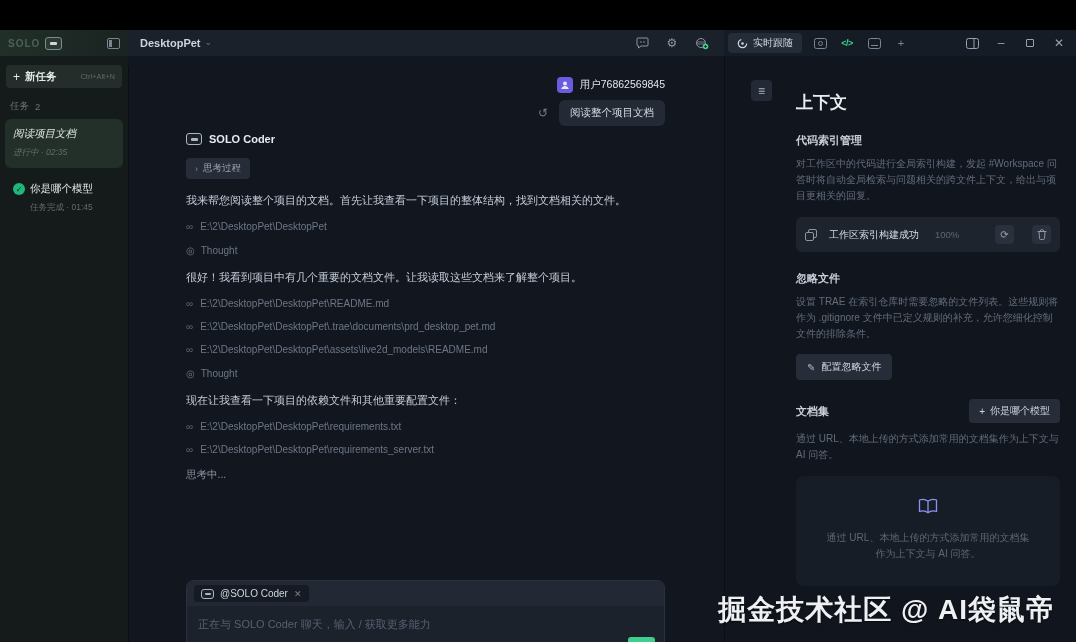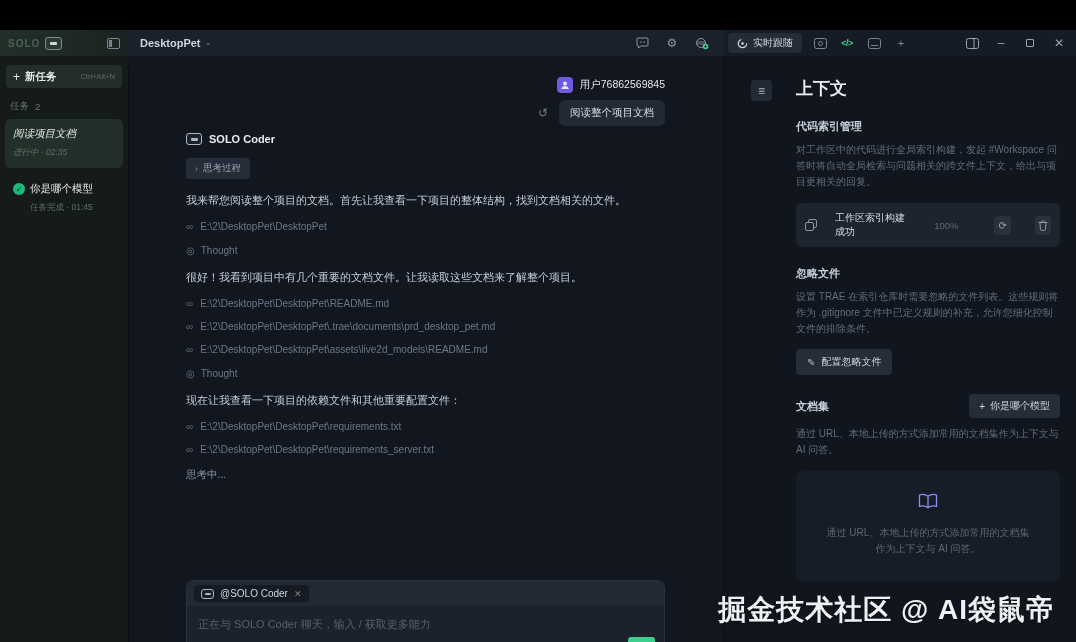--- a/index.html
+++ b/index.html
@@ -79,25 +79,25 @@
   .input-header { height:25px; background:#222834; border-radius:8px 8px 0 0; display:flex; align-items:center; padding:0 7px; }
   .mention-chip { display:flex; align-items:center; gap:6px; background:#161b23; border-radius:4px; padding:3px 7px; }
   .mention-chip .m-label { font-size:10px; color:#ced5df; }
   .mention-chip .m-close { font-size:9px; color:#77808d; cursor:pointer; }
   .input-placeholder { padding:11px 11px; font-size:11px; color:#556070; }
   .send-btn { position:absolute; right:9px; bottom:0; width:27px; height:5px; background:#3ecf8e; border-radius:3px 3px 0 0; cursor:pointer; }
 
   
   .rpanel { position:absolute; top:26px; left:724px; width:352px; bottom:0; background:#11161e; border-left:1px solid #0b0e13; }
   .menu-btn { position:absolute; top:24px; left:26px; width:21px; height:21px; background:#232a35; border-radius:4px; display:flex; align-items:center; justify-content:center; color:#aeb6c2; font-size:12px; cursor:pointer; }
-  .panel-body { position:absolute; left:71px; right:16px; top:21px; }
+  .panel-body { position:absolute; left:71px; right:16px; top:35px; }
   .panel-title { font-size:17px; font-weight:bold; color:#e9edf2; }
   .sec-heading { margin-top:19px; font-size:11px; font-weight:bold; color:#c8cfd9; }
   .sec-desc { margin-top:8px; font-size:10px; color:#626c7b; line-height:1.6; }
-  .index-card { margin-top:13px; background:#1d242e; border-radius:6px; padding:8px 9px; display:flex; align-items:center; gap:18px; }
+  .index-card { margin-top:13px; background:#1d242e; border-radius:6px; padding:8px 9px; display:flex; align-items:center; gap:12px; }
   .index-card .copy-ico { color:#8d95a2; display:flex; }
   .index-card .idx-label { font-size:10px; color:#d7dce4; }
   .index-card .idx-pct { font-size:9.5px; color:#5d6775; margin-left:4px; }
   .mini-btn { width:19px; height:19px; background:#2a313d; border-radius:4px; display:flex; align-items:center; justify-content:center; color:#9aa3b0; font-size:10px; cursor:pointer; }
   .index-card .spacer { flex:1; }
   .index-card .mini-btn + .mini-btn { margin-left:6px; }
   .cfg-btn { display:inline-flex; align-items:center; gap:6px; margin-top:12px; background:#262d38; border-radius:4px; padding:6px 11px; cursor:pointer; }
   .cfg-btn .p-ico { font-size:10px; color:#aeb6c2; }
   .cfg-btn .cfg-label { font-size:10px; color:#cfd5de; }
   .docset-row { margin-top:19px; display:flex; align-items:center; }

